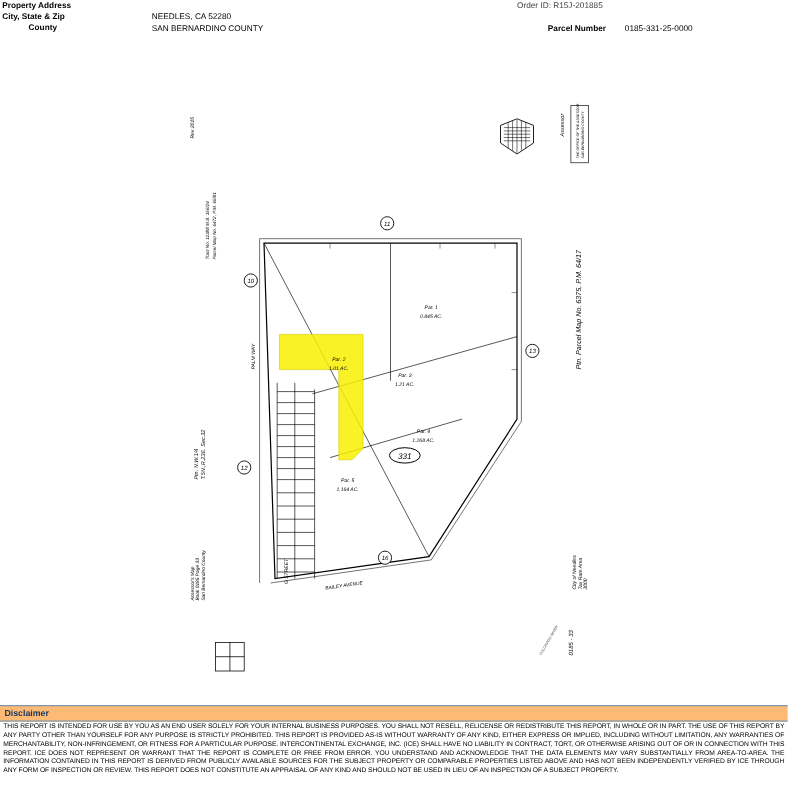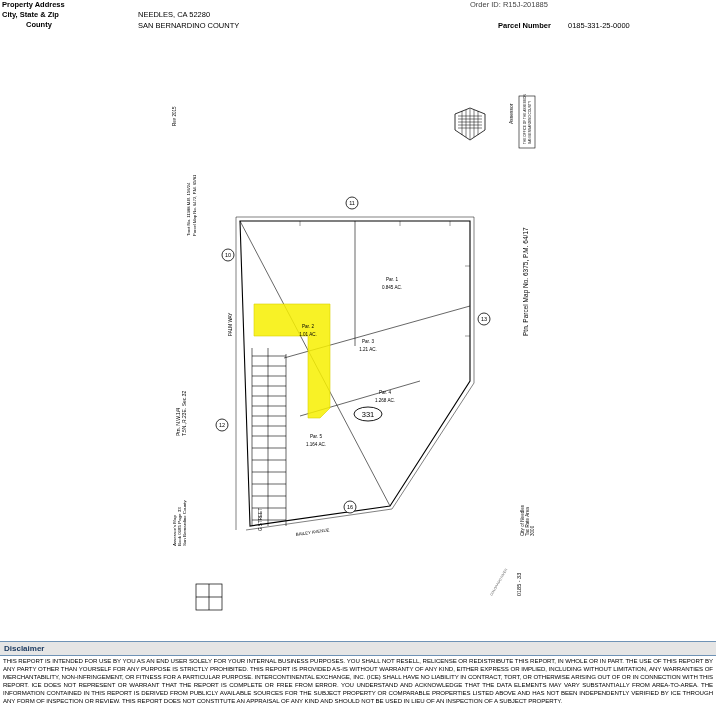--- a/index.html
+++ b/index.html
@@ -46,30 +46,31 @@
   .hdr-r2 { left: 462px; top: 21px; margin-left: 36px; }
   .hdr-r2v { left: 568px; top: 21px; text-align: right; }
 
   
   .map-wrap {
     position: absolute;
     left: 0; top: 36px;
     width: 716px;
     height: 590px;
     background: #ffffff;
+    font-style: italic;
   }
   .map-svg { display: block; }
 
   
   .disclaimer-bar {
     position: absolute;
     left: 0; top: 641px;
     width: 716px;
     height: 13px;
-    background: #e5e5e5;
+    background: #fdba74;
     border-top: 1px solid #6f93b6;
     border-bottom: 1px solid #6f93b6;
   }
   .disclaimer-bar span {
     font-size: 8px;
     font-weight: bold;
     color: #17365d;
     position: absolute;
     left: 4px;
     top: 2px;

